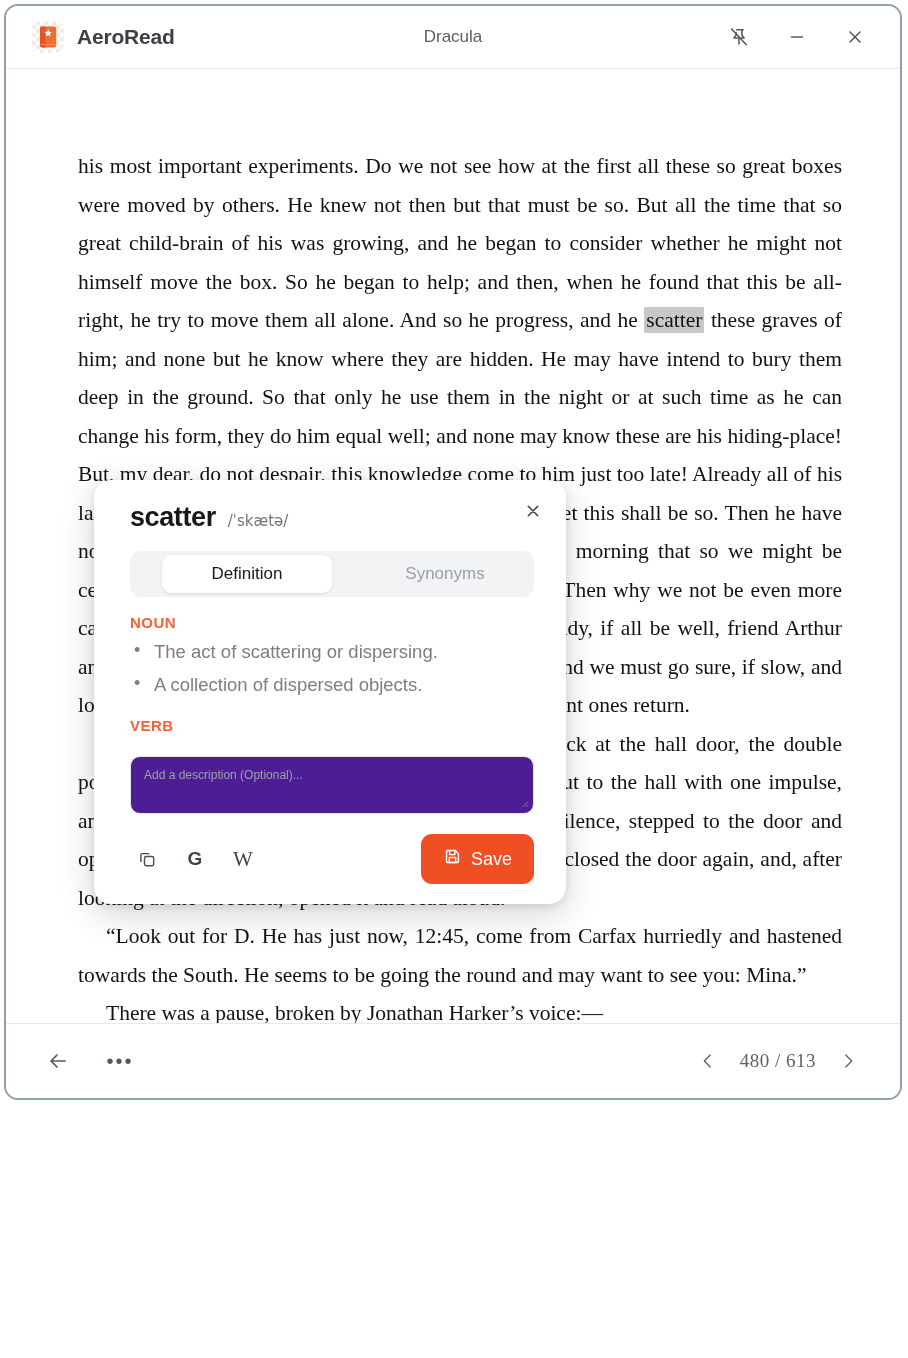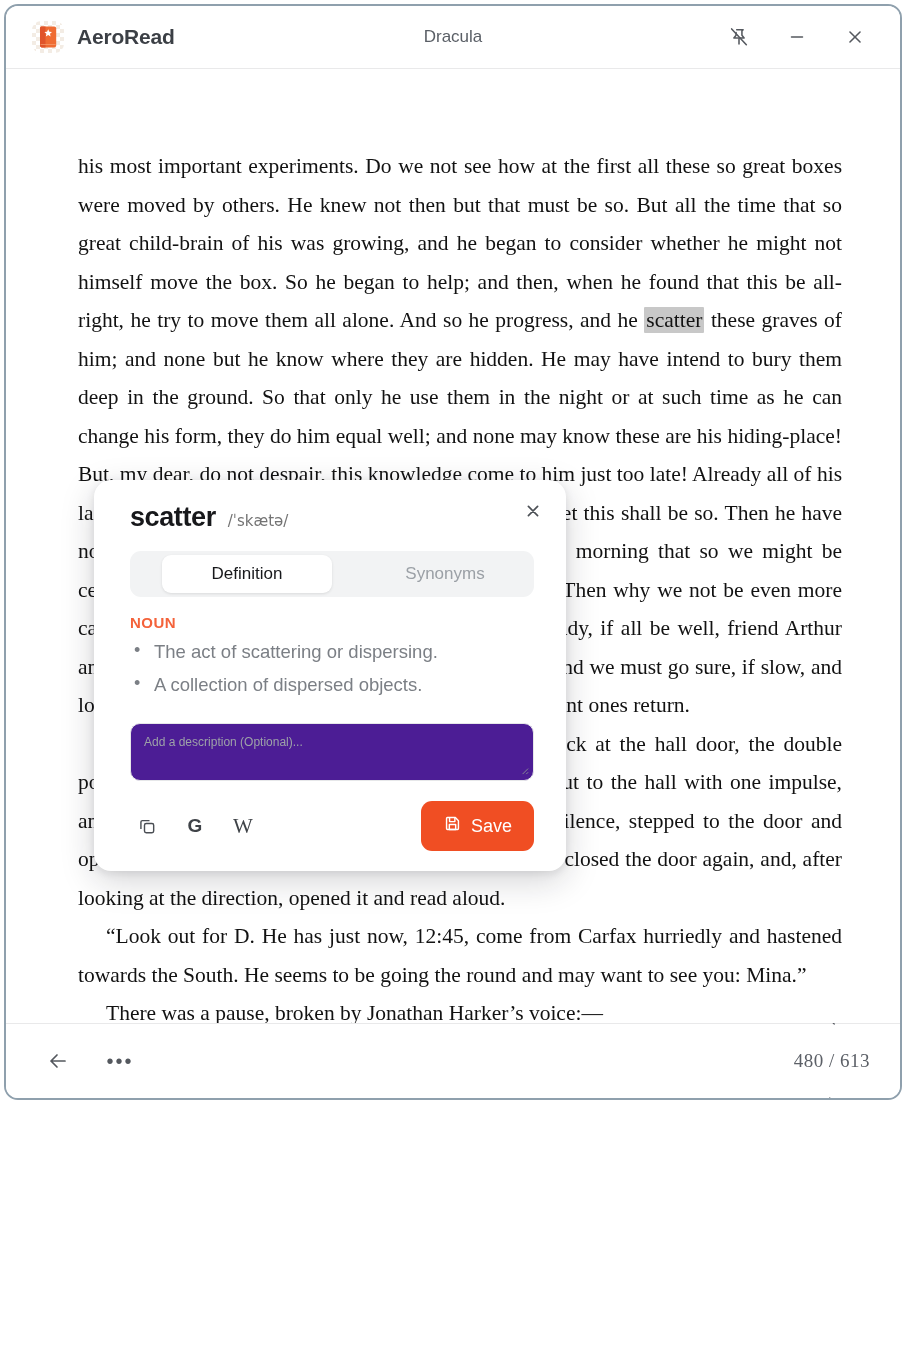--- a/index.html
+++ b/index.html
@@ -284,21 +284,20 @@
     align-items: center;
     justify-content: center;
     color: #54585e;
   }
   .foot-left { display: flex; align-items: center; gap: 18px; }
   .foot-right {
     margin-left: auto;
     display: flex;
     align-items: center;
     gap: 10px;
-    flex-direction: column;
   }
   .page-count {
     font-family: "Liberation Serif", serif;
     font-size: 19px;
     color: #5c6067;
     letter-spacing: 0.5px;
   }
   .dots {
     letter-spacing: 2px;
     font-size: 20px;
@@ -373,20 +372,21 @@
         <div class="seg-tab active">Definition</div>
         <div class="seg-tab">Synonyms</div>
       </div>
 
       <div class="pos-label">NOUN</div>
       <ul class="def-list">
         <li class="def-item">The act of scattering or dispersing.</li>
         <li class="def-item">A collection of dispersed objects.</li>
       </ul>
 
+      <div class="pos-label second">VERB</div>
 
       <div class="desc-box">
         <span>Add a description (Optional)...</span>
         <span class="resize-grip">
           <svg width="11" height="11" viewBox="0 0 12 12" stroke="currentColor" stroke-width="1" fill="none">
             <path d="M11 5 L5 11 M11 9 L9 11"></path>
           </svg>
         </span>
       </div>
 

